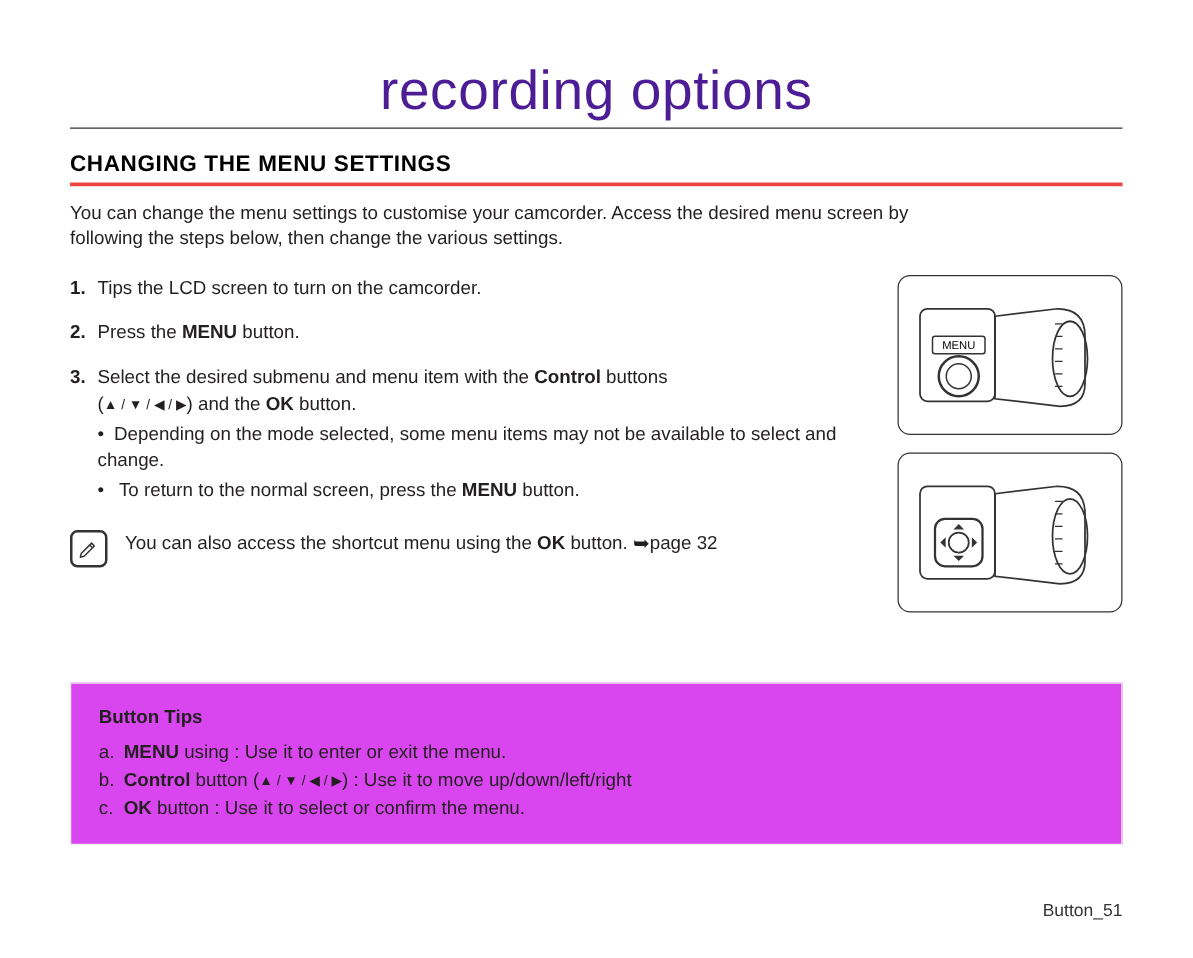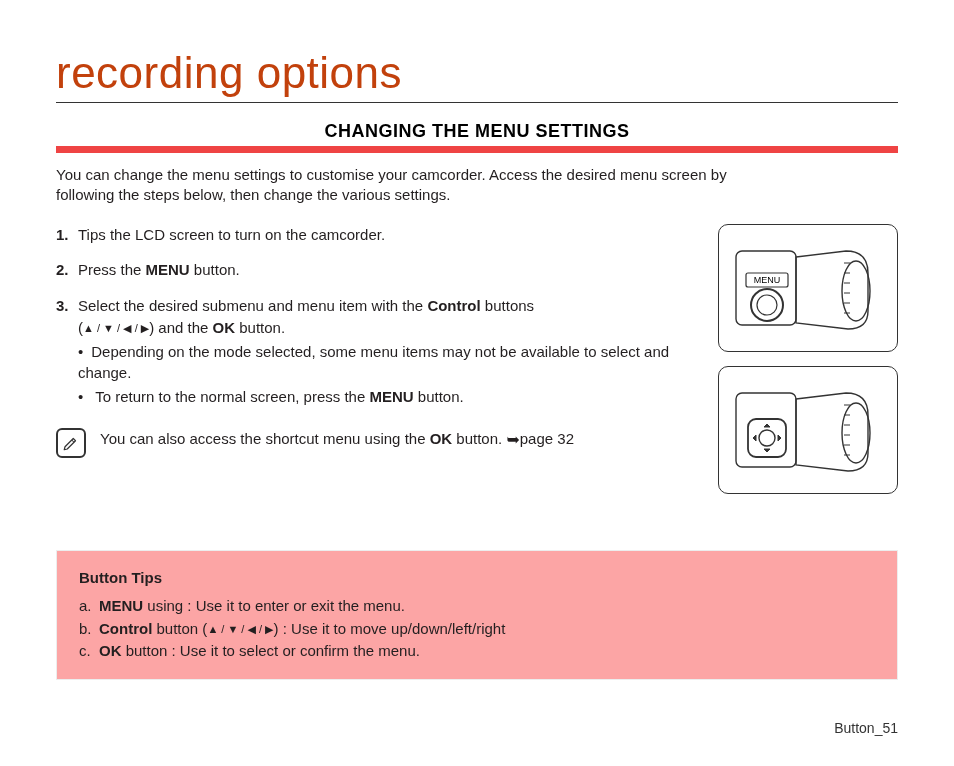--- a/index.html
+++ b/index.html
@@ -1,20 +1,20 @@
 <!DOCTYPE html>
 <html><head>
 <meta charset="utf-8">
 <style>
   * { box-sizing: border-box; margin: 0; padding: 0; }
   html, body { width: 954px; height: 766px; background: #fff; font-family: Arial, Helvetica, sans-serif; color: #231f20; }
   .page { position: relative; width: 954px; height: 766px; padding: 48px 56px 40px 56px; }
-  .title { font-size: 44px; font-weight: 300; letter-spacing: 0.5px; color: #c2410c; padding-bottom: 6px; }
+  .title { font-size: 44px; font-weight: 300; letter-spacing: 0.5px; color: #4c1d95; padding-bottom: 6px; text-align: center; }
   .title-rule { border: none; border-top: 1.5px solid #333; margin-top: -2px; margin-bottom: 18px; }
-  .subtitle { font-size: 18px; font-weight: bold; letter-spacing: 0.5px; color: #000; padding-bottom: 4px; border-bottom: 7px solid #ef4444; display: block; margin-bottom: 12px; text-align: center; }
+  .subtitle { font-size: 18px; font-weight: bold; letter-spacing: 0.5px; color: #000; padding-bottom: 4px; border-bottom: 3px solid #ef4444; display: block; margin-bottom: 12px; }
   .intro { font-size: 15px; line-height: 1.35; margin-bottom: 18px; max-width: 720px; }
   .body-row { display: flex; gap: 18px; }
   .steps { flex: 1 1 auto; font-size: 15px; line-height: 1.45; }
   ol.steps-list { list-style: none; padding: 0; }
   ol.steps-list > li { margin-bottom: 14px; display: flex; }
   .step-num { font-weight: bold; min-width: 22px; }
   .step-body { flex: 1; }
   ul.sub { list-style: none; padding-left: 0; margin-top: 2px; }
   ul.sub li::before { content: "•"; margin-right: 8px; }
   ul.sub li { padding-left: 0; margin-top: 2px; }
@@ -23,21 +23,21 @@
   .power-circ { display:inline-block; width:13px; height:13px; border:1.5px solid #333; border-radius:50%; position:relative; vertical-align:-2px; }
   .power-circ::after { content:""; position:absolute; left:3px; top:3px; width:5px; height:5px; border:1px solid #333; border-radius:50%; }
   .note-row { display:flex; align-items:flex-start; gap:14px; margin-top: 20px; max-width: 630px; }
   .note-icon { width:30px; height:30px; border:2px solid #333; border-radius:6px; display:flex; align-items:center; justify-content:center; flex:0 0 30px; }
   .note-icon svg { width:18px; height:18px; }
   .note-text { font-size:15px; line-height:1.4; }
   .thick-arrow { font-size: 16px; vertical-align: -1px; }
   .figures { flex: 0 0 180px; display:flex; flex-direction:column; gap:14px; }
   .fig { border:1.5px solid #333; border-radius:10px; width:180px; height:128px; display:flex; align-items:center; justify-content:center; background:#fff; }
   .fig svg { width: 160px; height: 110px; }
-  .tips-box { margin-top: 56px; background:#fca5a5; border:1px solid #eceded; padding:16px 22px; font-size:15px; line-height:1.5; }
+  .tips-box { margin-top: 56px; background:#d946ef; border:1px solid #eceded; padding:16px 22px; font-size:15px; line-height:1.5; }
   .tips-title { font-weight:bold; margin-bottom:6px; font-size:15px; }
   .tips-list { list-style:none; padding:0; }
   .tips-list li { }
   .tips-key { display:inline-block; width:20px; }
   .footer { position:absolute; bottom:30px; right:56px; font-size:14px; color:#333; }
   .footer .pn { font-weight:normal; }
 </style>
 </head>
 <body>
 

